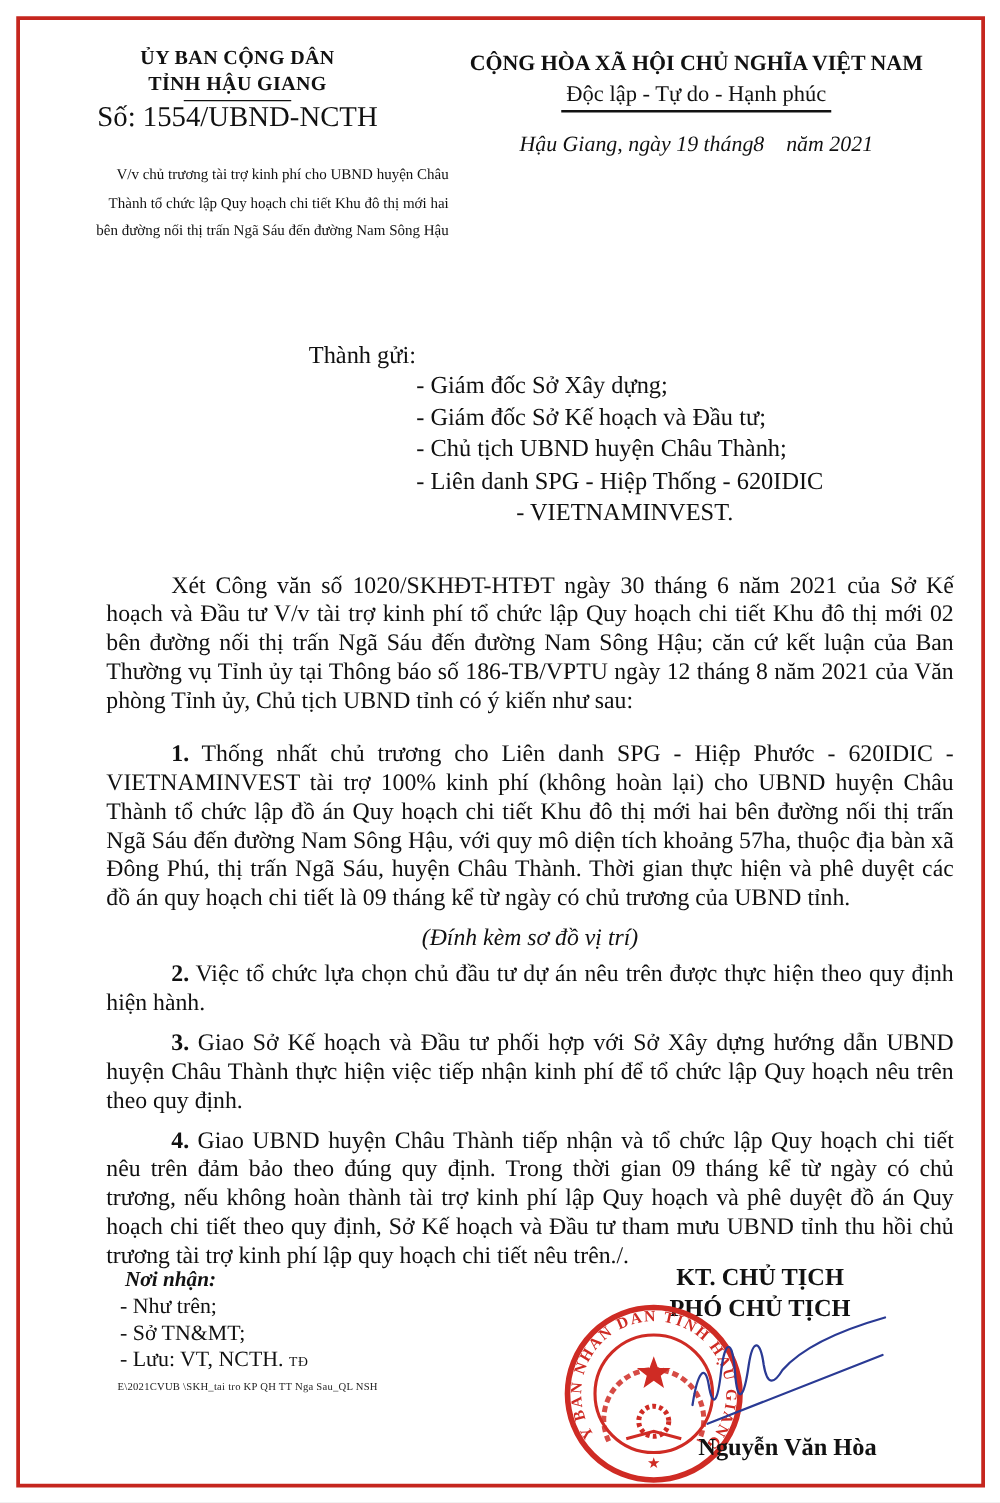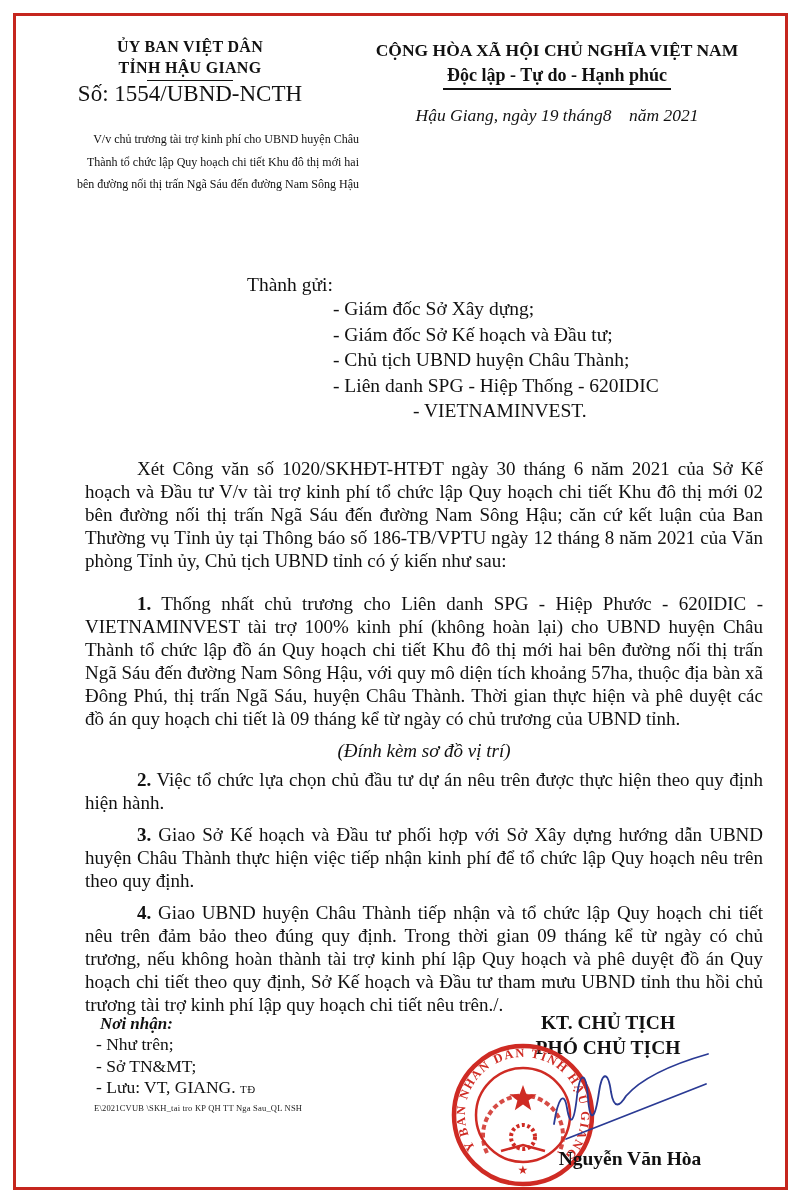--- a/index.html
+++ b/index.html
@@ -13,21 +13,21 @@
   
   .header-left{position:absolute;left:55px;top:38px;width:270px;text-align:center;}
   .org1{font-size:16px;font-weight:bold;letter-spacing:.3px;}
   .org2{font-size:16px;font-weight:bold;margin-top:3px;letter-spacing:.3px;}
   .org-underline{width:86px;border-bottom:1.6px solid #111;margin:3px auto 0;}
   .doc-number{font-size:23px;margin-top:0;}
 
   .header-right{position:absolute;left:337px;top:40px;width:440px;text-align:center;}
   .nat1{font-size:17.5px;font-weight:bold;}
   .nat2{margin-top:4px;}
-  .nat2 span{display:inline-block;font-size:18px;font-weight:bold;border-bottom:2px solid #111;padding:0 4px 2px;}
+  .nat2 span{display:inline-block;font-size:18px;font-weight:normal;border-bottom:2px solid #111;padding:0 4px 2px;}
   .date-line{font-size:17.5px;font-style:italic;margin-top:15px;white-space:pre;}
 
   .subject{position:absolute;left:67px;top:128px;width:292px;text-align:right;
     font-size:12px;line-height:22.6px;}
 
   .salutation{position:absolute;left:247px;top:274px;font-size:19.5px;}
   .recipient-list{position:absolute;left:333px;top:296px;font-size:19.5px;line-height:25.5px;}
   .recipient-list .cont{padding-left:80px;}
 
   
@@ -53,21 +53,21 @@
   .seal{position:absolute;left:449px;top:1041px;}
   .signature{position:absolute;left:548px;top:1046px;z-index:3;}
 </style>
 </head>
 <body>
 
 <div class="page">
   <div class="frame"></div>
 
   <div class="header-left">
-    <div class="org1">ỦY BAN VIỆT DÂN</div>
+    <div class="org1">ỦY BAN CỘNG DÂN</div>
     <div class="org2">TỈNH HẬU GIANG</div>
     <div class="org-underline"></div>
     <div class="doc-number">Số: 1554/UBND-NCTH</div>
   </div>
 
   <div class="header-right">
     <div class="nat1">CỘNG HÒA XÃ HỘI CHỦ NGHĨA VIỆT NAM</div>
     <div class="nat2"><span>Độc lập - Tự do - Hạnh phúc</span></div>
     <div class="date-line">Hậu Giang, ngày 19 tháng8    năm 2021</div>
   </div>
@@ -89,21 +89,21 @@
     <p class="note">(Đính kèm sơ đồ vị trí)</p>
     <p><b>2.</b> <span>Việc tổ chức lựa chọn chủ đầu tư dự án nêu trên được thực hiện theo quy định hiện hành.</span></p>
     <p><b>3.</b> <span>Giao Sở Kế hoạch và Đầu tư phối hợp với Sở Xây dựng hướng dẫn UBND huyện Châu Thành thực hiện việc tiếp nhận kinh phí để tổ chức lập Quy hoạch nêu trên theo quy định.</span></p>
     <p><b>4.</b> <span>Giao UBND huyện Châu Thành tiếp nhận và tổ chức lập Quy hoạch chi tiết nêu trên đảm bảo theo đúng quy định. Trong thời gian 09 tháng kể từ ngày có chủ trương, nếu không hoàn thành tài trợ kinh phí lập Quy hoạch và phê duyệt đồ án Quy hoạch chi tiết theo quy định, Sở Kế hoạch và Đầu tư tham mưu UBND tỉnh thu hồi chủ trương tài trợ kinh phí lập quy hoạch chi tiết nêu trên./.</span></p>
   </div>
 
   <div class="footer-left">
     <div class="noi-nhan">Nơi nhận:</div>
     <div class="nn-item">- Như trên;</div>
     <div class="nn-item">- Sở TN&amp;MT;</div>
-    <div class="nn-item"><span>- Lưu: VT, GIANG.</span> <span class="nn-suffix">TĐ</span></div>
+    <div class="nn-item"><span>- Lưu: VT, NCTH.</span> <span class="nn-suffix">TĐ</span></div>
     <div class="file-path">E\2021CVUB \SKH_tai tro KP QH TT Nga Sau_QL NSH</div>
   </div>
 
   <div class="sign-titles">
     <div>KT. CHỦ TỊCH</div>
     <div>PHÓ CHỦ TỊCH</div>
   </div>
 
   <svg class="seal" width="148" height="148" viewBox="0 0 148 148">
     <g stroke="#cf2b24" fill="none">

